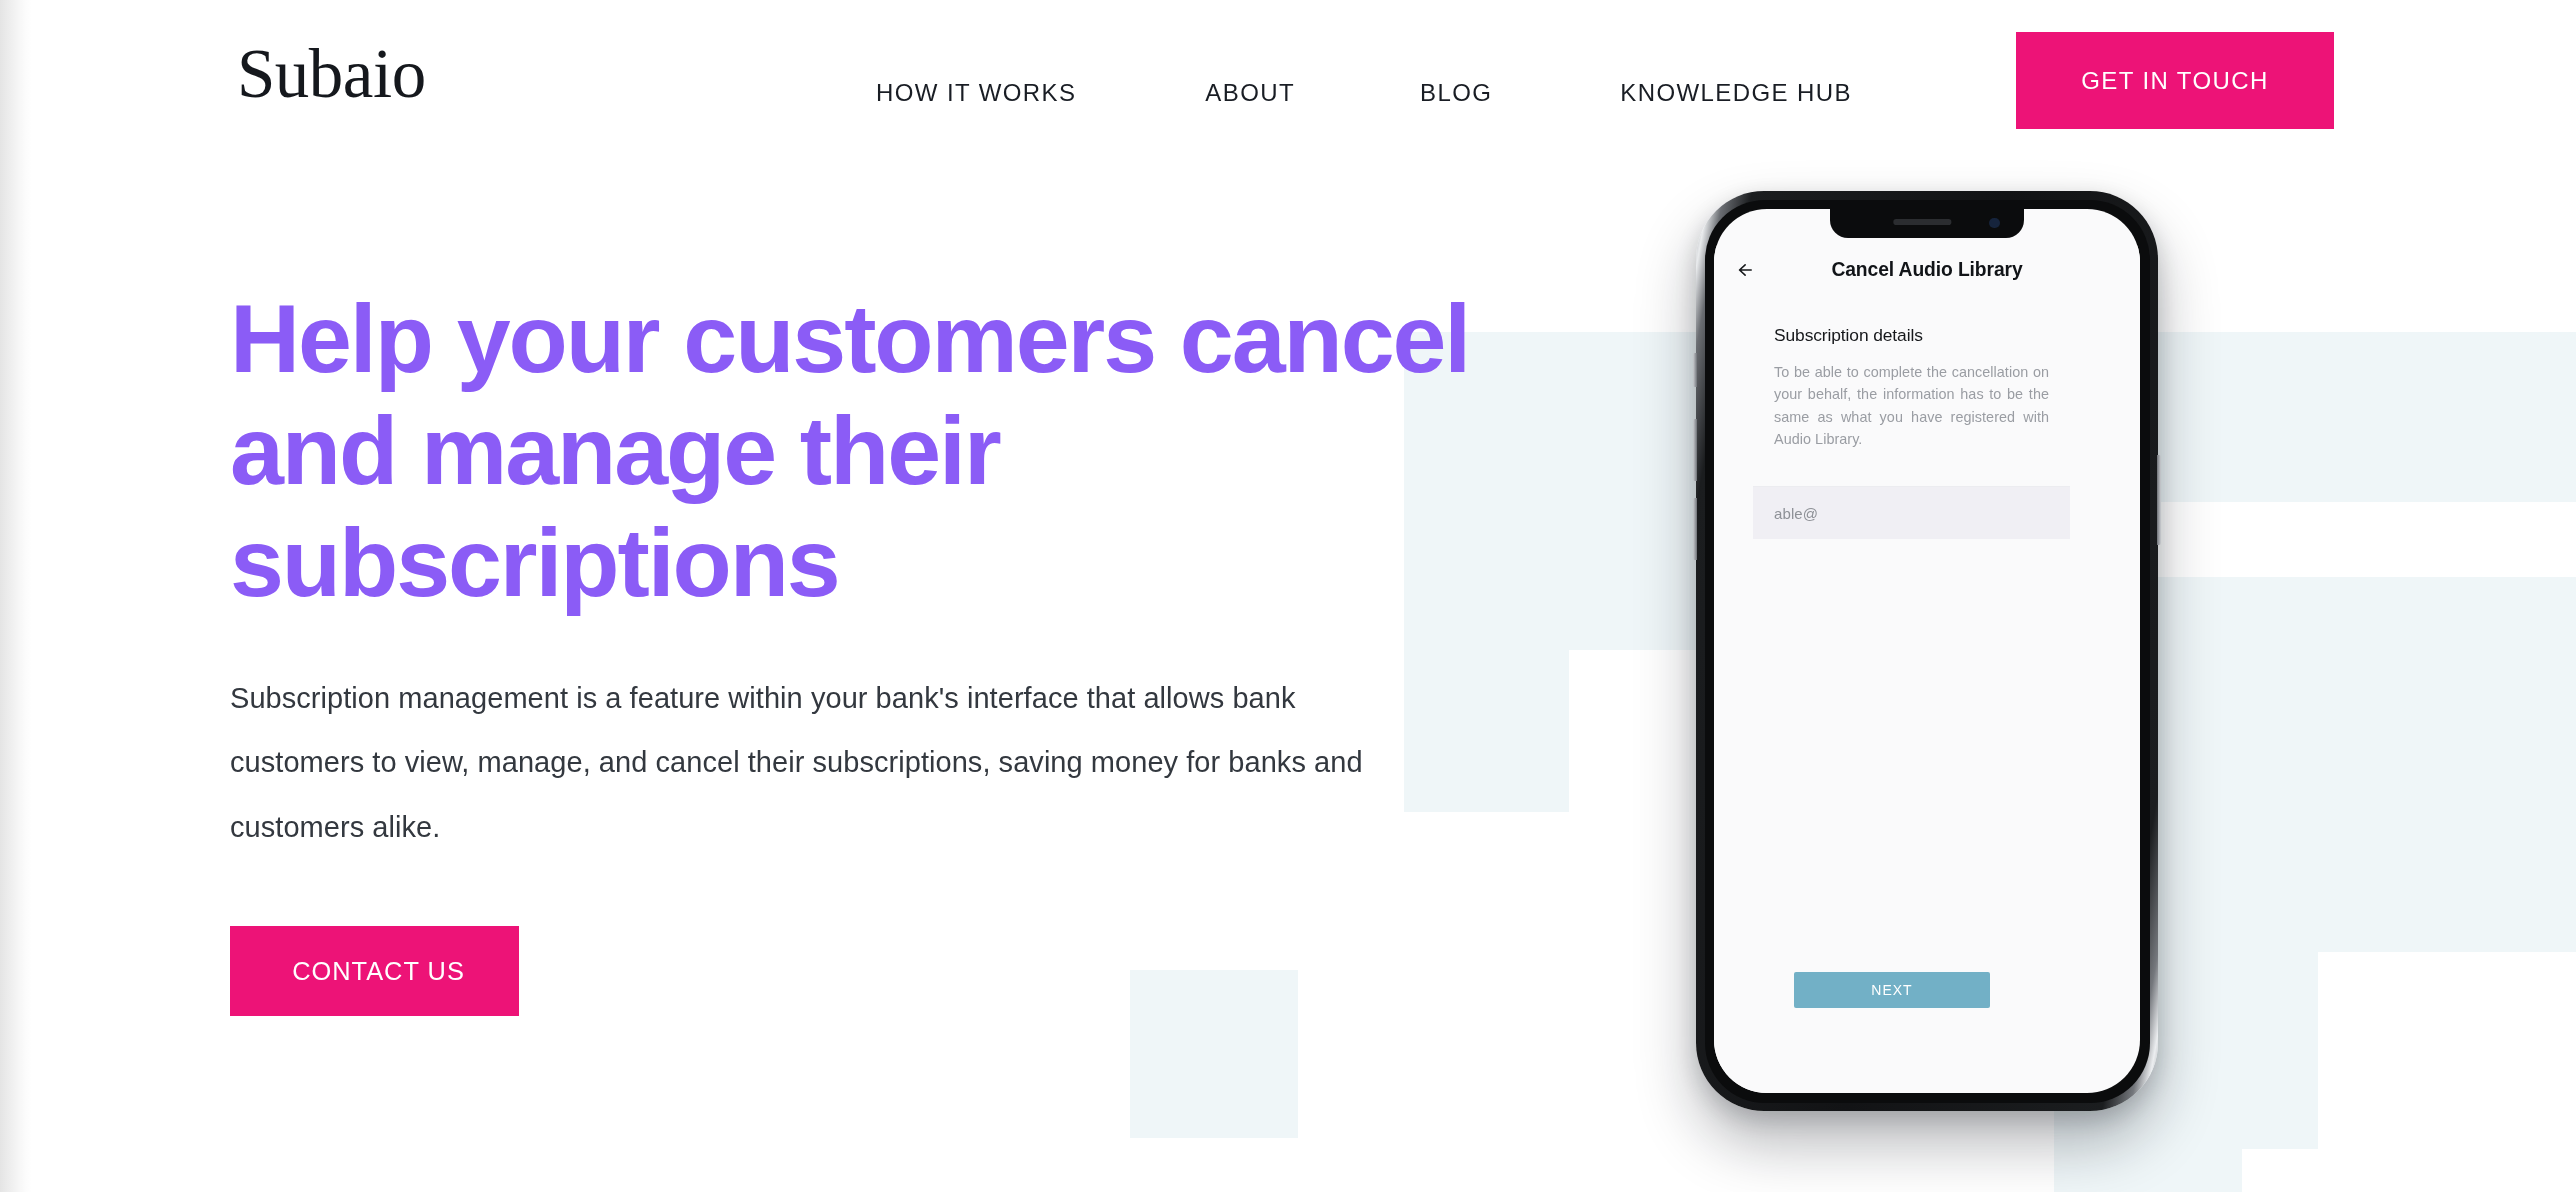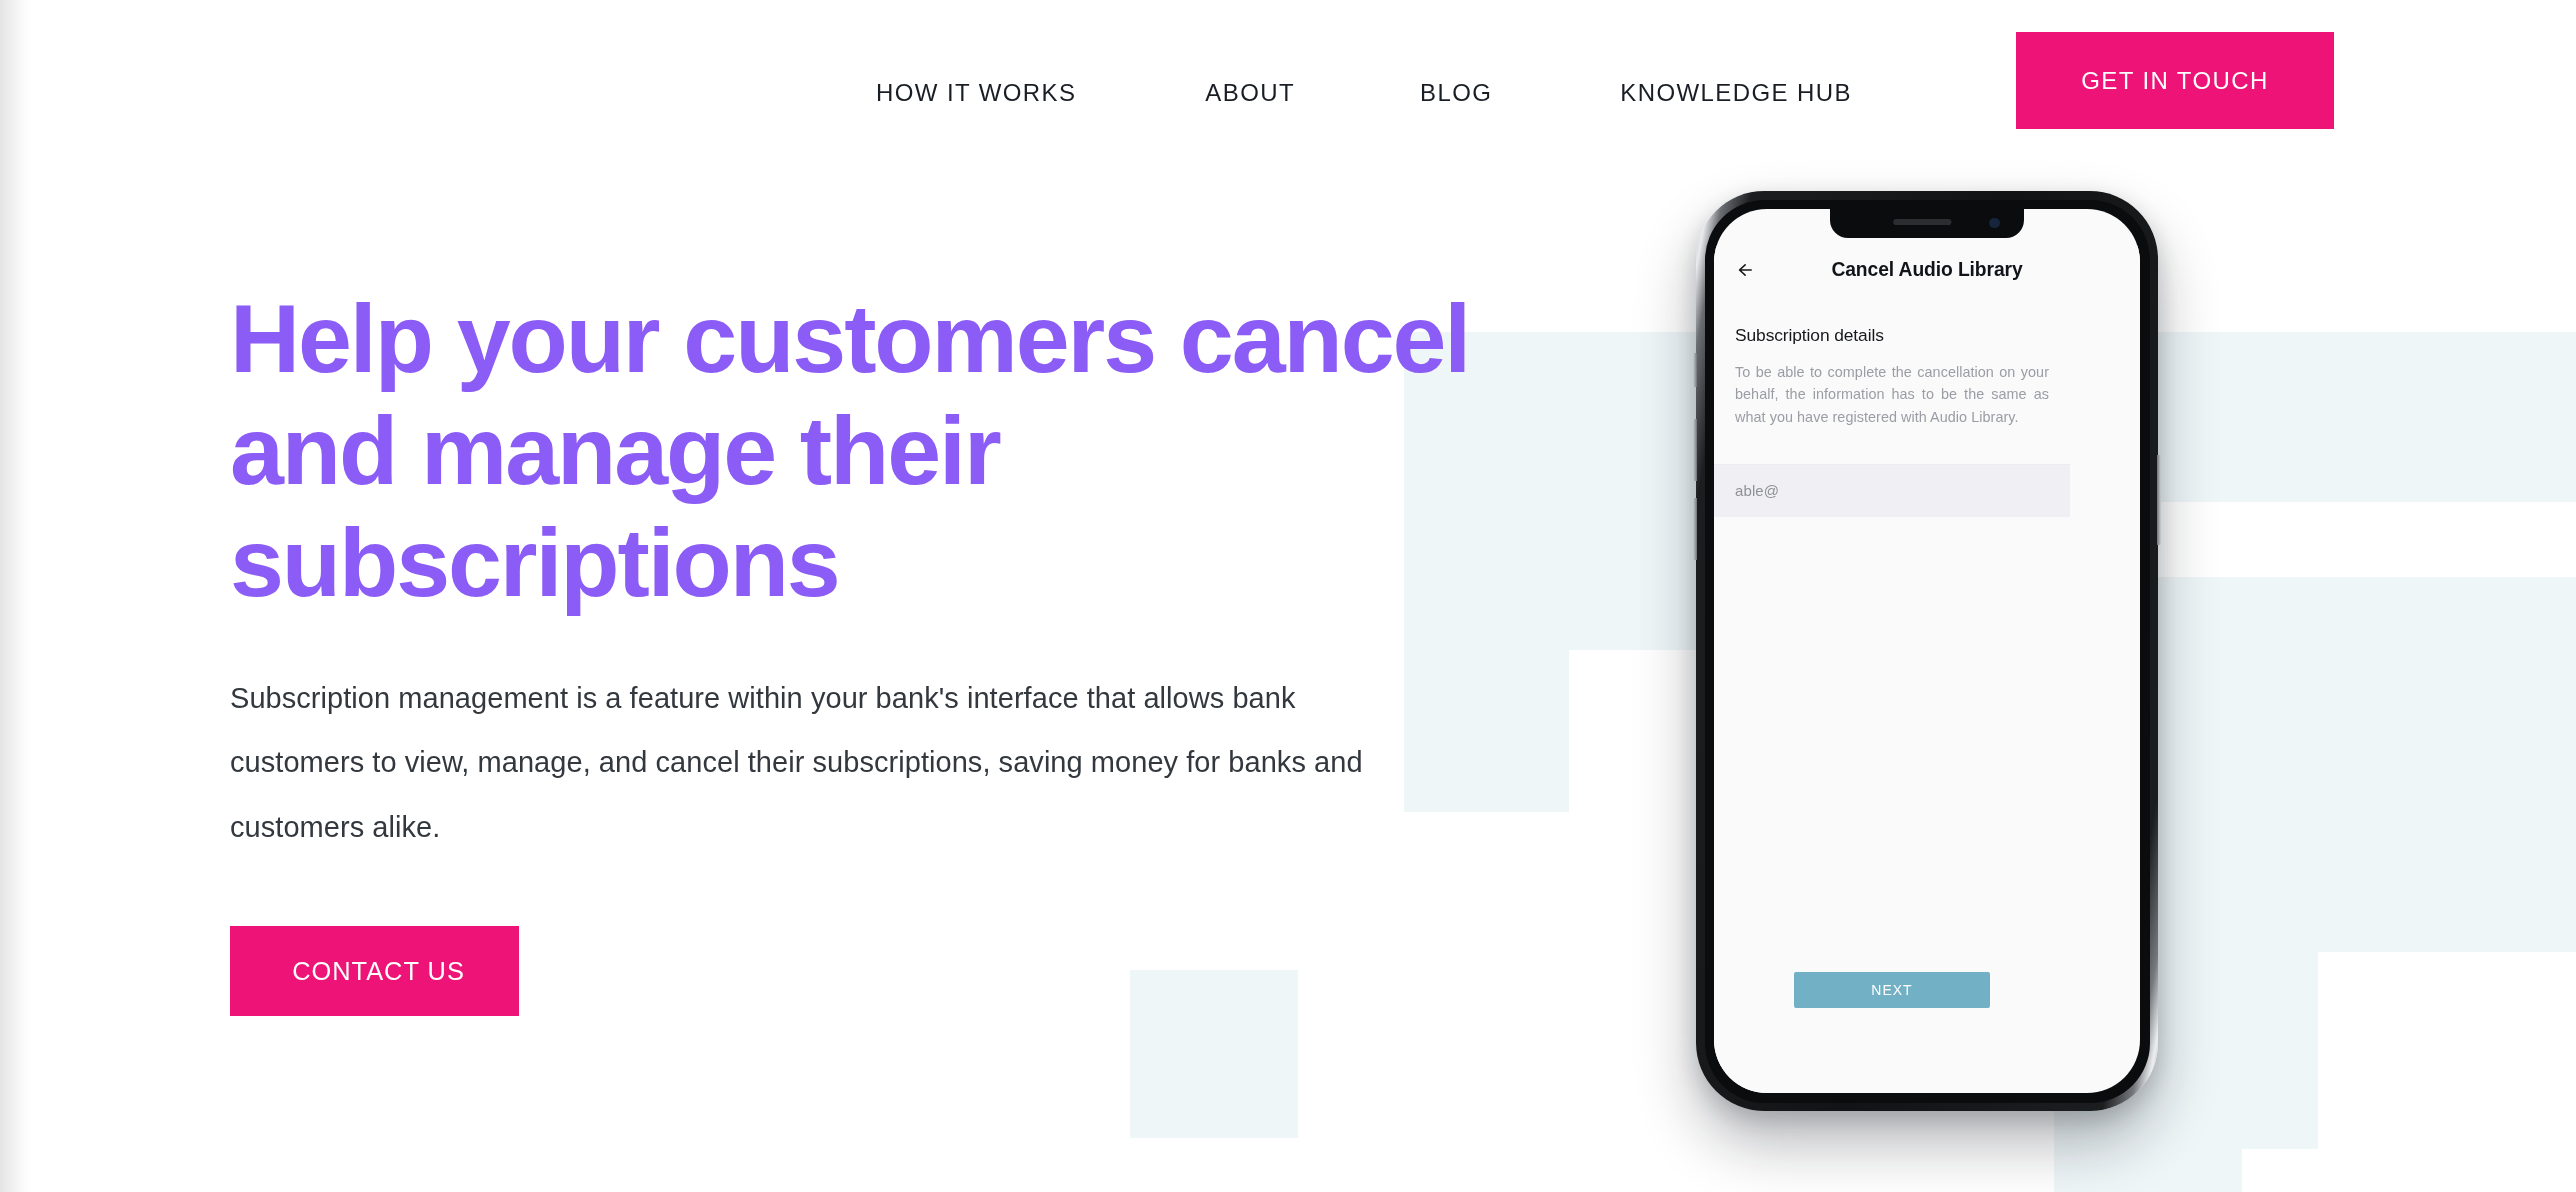--- a/index.html
+++ b/index.html
@@ -323,20 +323,21 @@
     letter-spacing: -0.1px;
   }
 
   
   .app-content {
     position: absolute;
     left: 0; top: 85px;
     width: 356px;
     bottom: 0;
     background: #fafafb;
+    padding-left: 39px;
   }
   .sec-title {
     margin: 31px 21px 0 21px;
     font-size: 17.4px;
     font-weight: 400;
     color: #16181b;
     letter-spacing: -0.1px;
   }
   .sec-body {
     margin: 15px 21px 0 21px;
@@ -415,20 +416,21 @@
     <div class="sq sq-white" style="left:1569px; top:650px;  width:273px; height:162px;"></div>
     <div class="sq sq-blue" style="left:1404px; top:812px;  width:1172px; height:381px;"></div>
     <div class="sq sq-white" style="left:1404px; top:812px;  width:386px; height:381px;"></div>
     <div class="sq sq-white" style="left:1790px; top:952px; width:264px; height:241px;"></div>
     <div class="sq sq-blue" style="left:1130px; top:970px; width:168px; height:168px;"></div>
     <div class="sq sq-white" style="left:2318px; top:952px; width:258px; height:241px;"></div>
     <div class="sq sq-white" style="left:2242px; top:1149px; width:334px; height:43px;"></div>
   </div>
 
   <div class="header">
+    <div class="logo">Subaio</div>
 
     <div class="nav">
       <a class="nav-item nav-gap-1">HOW IT WORKS</a>
       <a class="nav-item nav-gap-2">ABOUT</a>
       <a class="nav-item nav-gap-3">BLOG</a>
       <a class="nav-item">KNOWLEDGE HUB</a>
     </div>
 
     <button class="btn-get-in-touch">GET IN TOUCH</button>
   </div>

